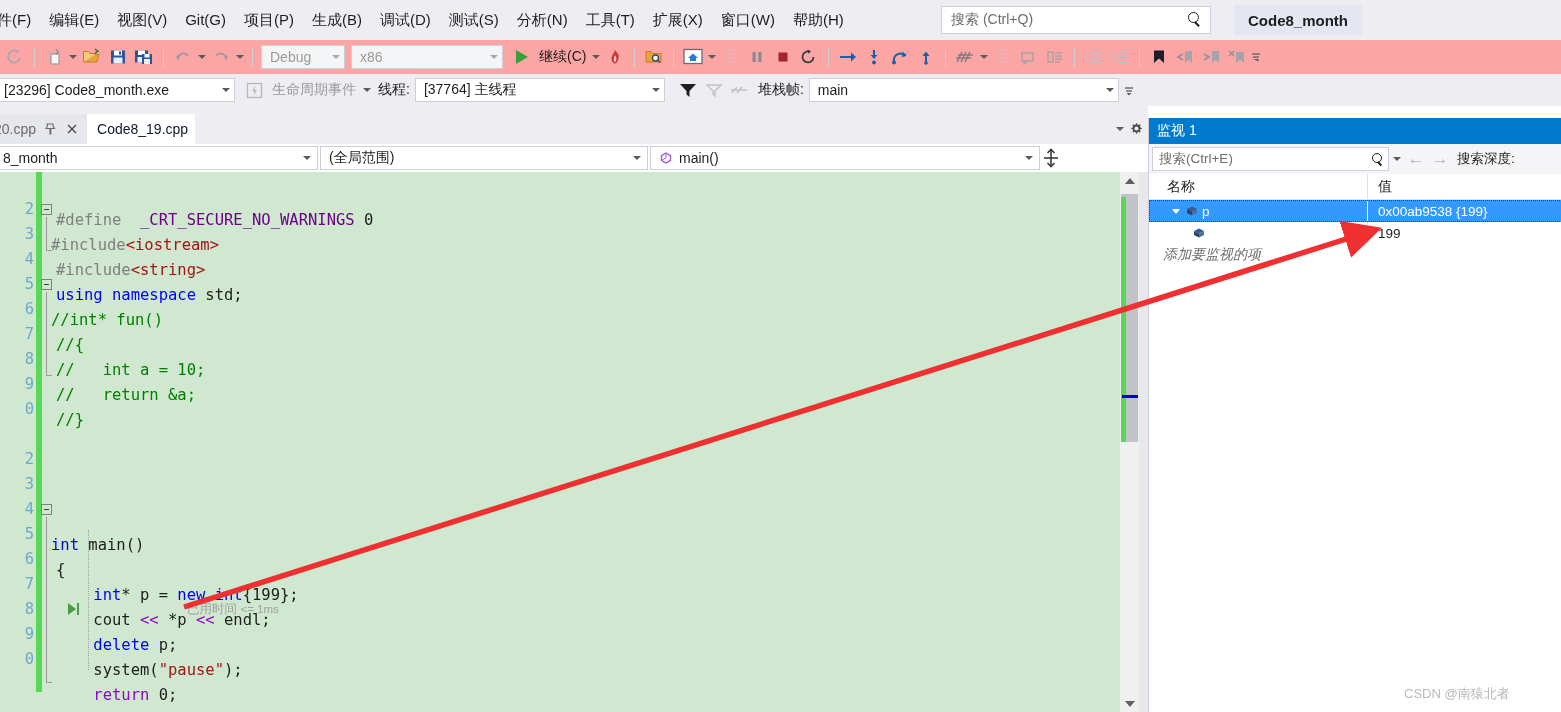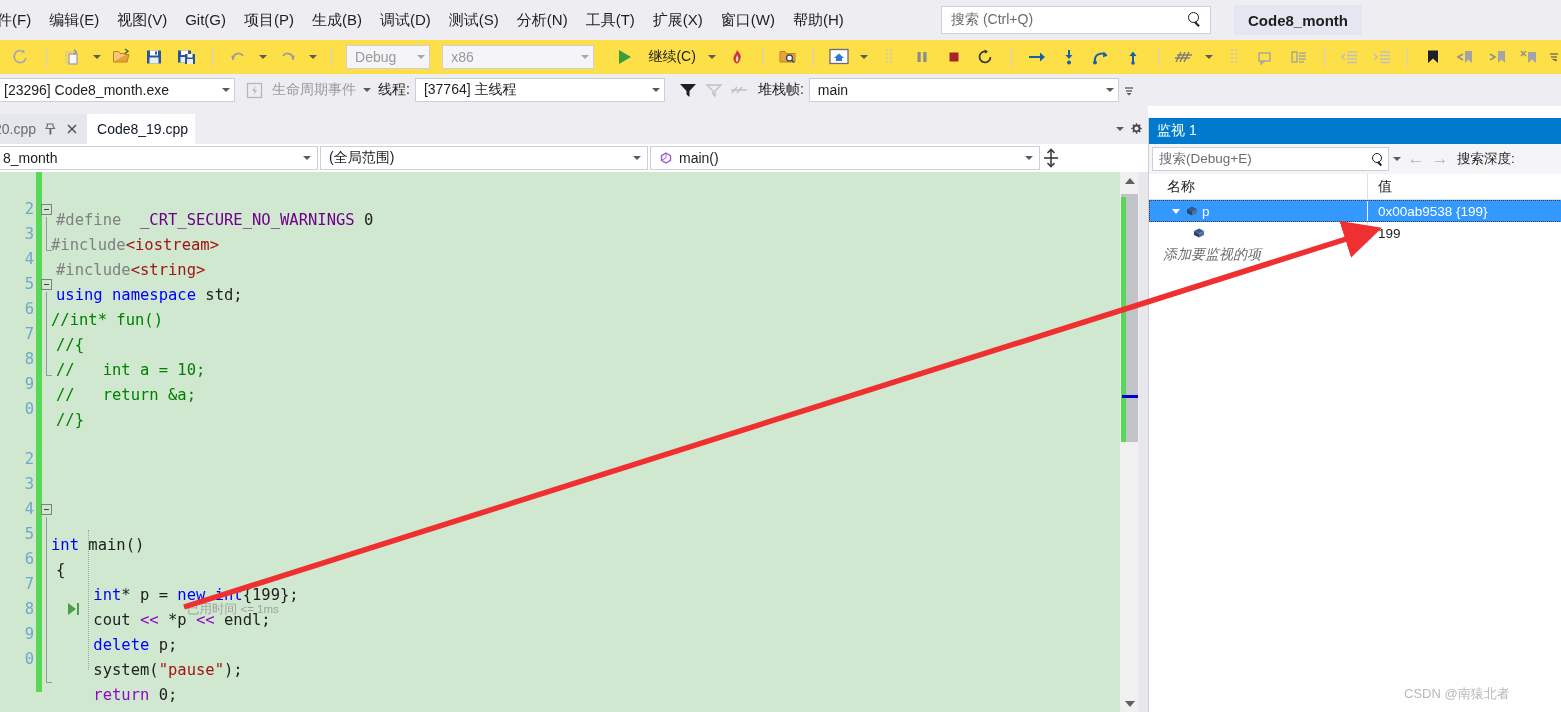--- a/index.html
+++ b/index.html
@@ -43,21 +43,21 @@
   }
   .proj-badge {
     position: absolute; left: 1234px; top: 5px; height: 30px;
     background: #e4e6f1; color: #1e1e1e; font-weight: bold; font-size: 15px;
     display: flex; align-items: center; padding: 0 14px; white-space: nowrap;
   }
 
   
   .toolbar1 {
     position: absolute; left: 0; top: 40px; width: 1561px; height: 34px;
-    background: #fde047; display: flex; align-items: center; justify-content: space-between;
+    background: #fca5a5; display: flex; align-items: center;
   }
   .tb-sep { width: 1px; height: 20px; background: #cfcfd6; margin: 0 6px; }
   .tb-btn {
     width: 26px; height: 26px; display: flex; align-items: center;
     justify-content: center; position: relative; flex: none;
   }
   .tb-caret {
     width: 12px; height: 26px; display: flex; align-items: center;
     justify-content: center; flex: none;
   }
@@ -857,21 +857,21 @@
         <i class="sb-tri-dn"></i>
       </div>
   </div>
   <div class="caret-mark"></div>
 
   <div class="watch">
     <div class="watch-title">监视 1</div>
 
     <div class="watch-toolbar">
       <div class="watch-search">
-        <span class="watch-search-text">搜索(Debug+E)</span>
+        <span class="watch-search-text">搜索(Ctrl+E)</span>
         <span class="wsrch-icon"></span>
       </div>
       <span class="tb-caret">
           <i class="caret-d"></i>
         </span>
       <span class="nav-arrow">←</span>
       <span class="nav-arrow">→</span>
       <span class="depth-lbl">搜索深度:</span>
     </div>
 

